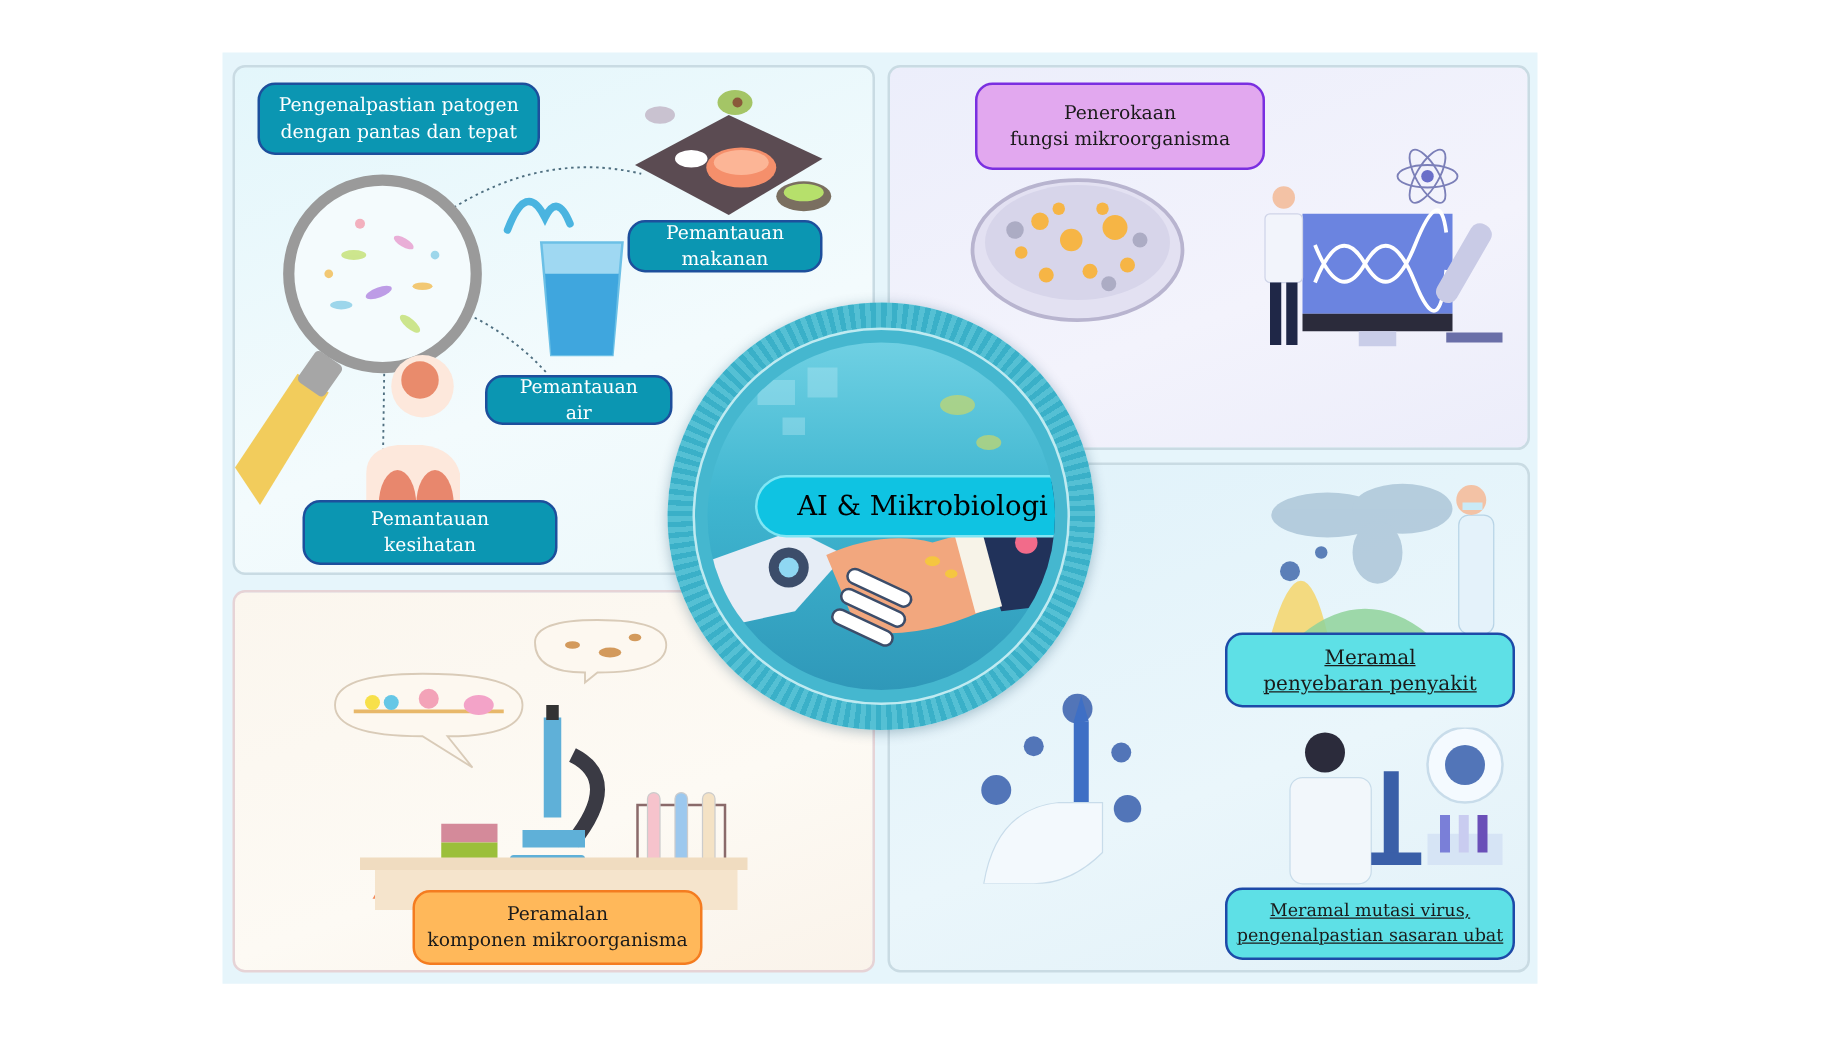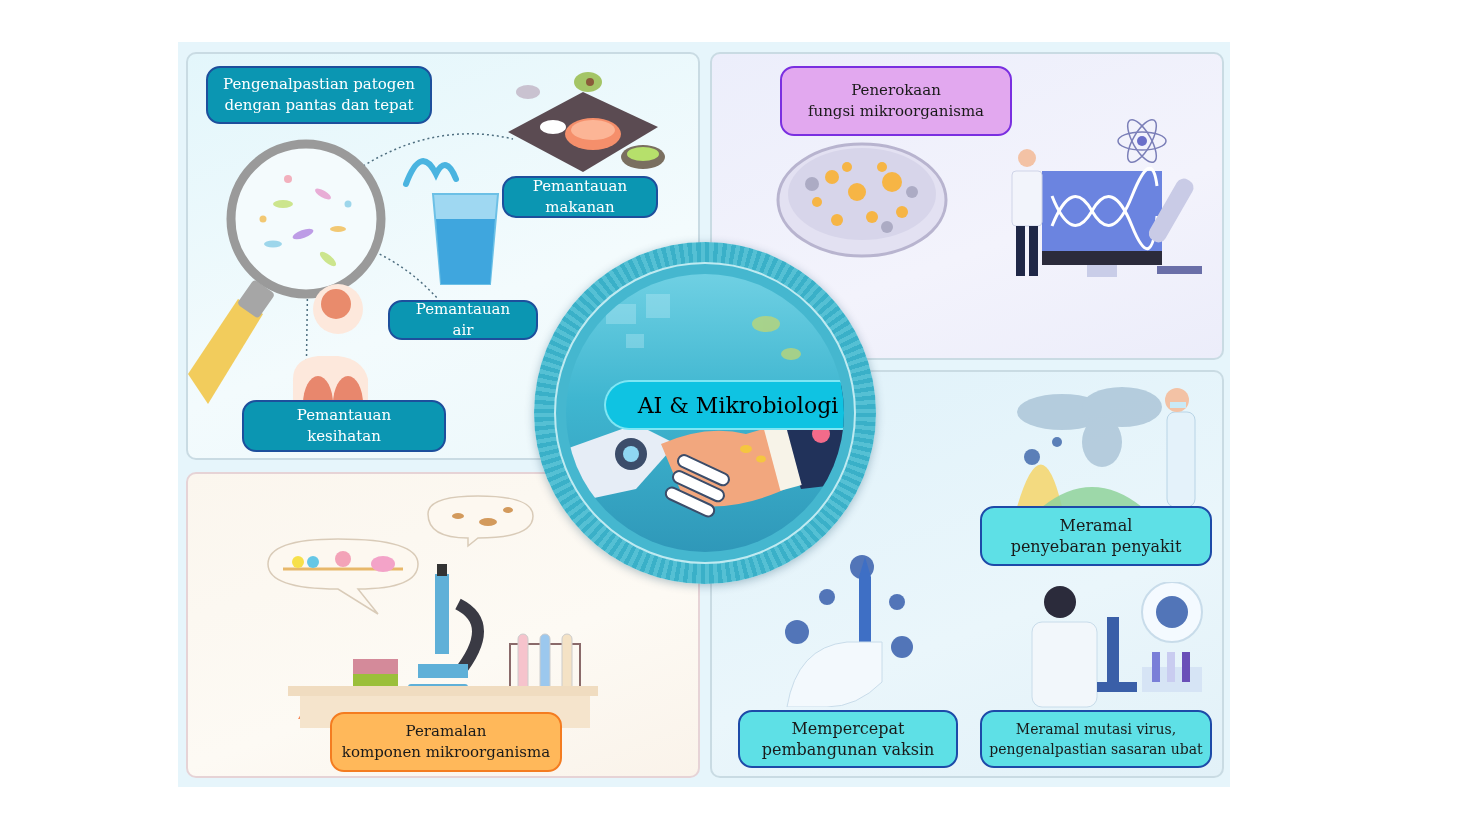--- a/index.html
+++ b/index.html
@@ -11,21 +11,21 @@
   .panel { position: absolute; border: 2px solid #c9dbe3; border-radius: 10px; }
   #panel-tl { left: 8px; top: 10px; width: 514px; height: 408px; background: linear-gradient(160deg,#e3f6fb 0%,#f3fbfd 60%,#ecf8fb 100%); }
   #panel-tr { left: 532px; top: 10px; width: 514px; height: 308px; background: linear-gradient(160deg,#eceefb 0%,#f3f3fc 60%,#ecedfa 100%); }
   #panel-bl { left: 8px; top: 430px; width: 514px; height: 306px; background: linear-gradient(160deg,#fbf6ee 0%,#fdfaf4 60%,#faf3ea 100%); border-color:#e6d3d6;padding-left:36px; }
   #panel-br { left: 532px; top: 328px; width: 514px; height: 408px; background: linear-gradient(160deg,#e0f2fa 0%,#eaf6fb 60%,#e2f1f8 100%); }
 
   .label { position: absolute; display: flex; align-items: center; justify-content: center; text-align: center;
            border-radius: 14px; font-size: 15px; line-height: 21px; white-space: pre-line; border: 2.5px solid; }
   .label.teal { background: #0b96b2; color: #ffffff; border-color: #1d4f9c; }
   .label.violet { background: #e2a8ef; color: #1a1a1a; border-color: #7a2fe0; }
-  .label.cyan { background: #5ee0e6; color: #1a1a1a; border-color: #1d4aa8; font-size: 16px; }
+  .label.cyan { background: #5ee0e6; color: #1a1a1a; border-color: #1d4aa8; font-size: 16px; text-decoration: underline; }
   .label.orange { background: #ffb85a; color: #1a1a1a; border-color: #f47c20; }
 
   .illus { position: absolute; }
 
   #center-badge { position: absolute; left: 356px; top: 200px; width: 342px; height: 342px; border-radius: 50%;
      background: repeating-conic-gradient(#3ab0c8 0deg 1.5deg, #55c0d4 1.5deg 3deg); box-shadow: 0 2px 10px rgba(0,60,90,0.3); }
   #center-ring { position: absolute; left: 20px; top: 20px; width: 302px; height: 302px; border-radius: 50%; border: 2px solid #bfeaf1; background: #45b7cf; }
   #center-inner { position: absolute; left: 10px; top: 10px; width: 278px; height: 278px; border-radius: 50%; overflow: hidden;
      background: linear-gradient(180deg,#6fd0e3 0%,#3fb6d0 45%,#2f98b9 100%); }
   #center-title { position: absolute; left: 40px; top: 108px; width: 264px; height: 46px; border-radius: 23px; background: #0fc3e2;
@@ -211,22 +211,20 @@
       <circle cx="48" cy="20" r="16" fill="#2b2b3b"></circle>
       <rect x="20" y="40" width="65" height="85" rx="10" fill="#f2f7fb" stroke="#c8dcea"></rect>
       <rect x="95" y="35" width="12" height="70" fill="#3a5fa8"></rect>
       <rect x="85" y="100" width="40" height="10" fill="#3a5fa8"></rect>
       <rect x="130" y="85" width="60" height="25" fill="#d6e4f5"></rect>
       <rect x="140" y="70" width="8" height="30" fill="#7a7fd8"></rect>
       <rect x="155" y="70" width="8" height="30" fill="#c9ccf0"></rect>
       <rect x="170" y="70" width="8" height="30" fill="#6a4fb8"></rect>
     </svg>
 
-    <div class="label cyan" style="left:26px;top:338px;width:220px;height:58px;">Mempercepat
-pembangunan vaksin</div>
     <div class="label cyan" style="left:268px;top:338px;width:232px;height:58px;font-size:14px;line-height:20px;">Meramal mutasi virus,
 pengenalpastian sasaran ubat</div>
   </div>
 
   <div id="center-badge">
     <div id="center-ring">
       <div id="center-inner">
         <svg width="278" height="278" style="position:absolute;left:0;top:0;">
           <g opacity="0.35" fill="#bdeaf5">
             <rect x="40" y="30" width="30" height="20"></rect>

